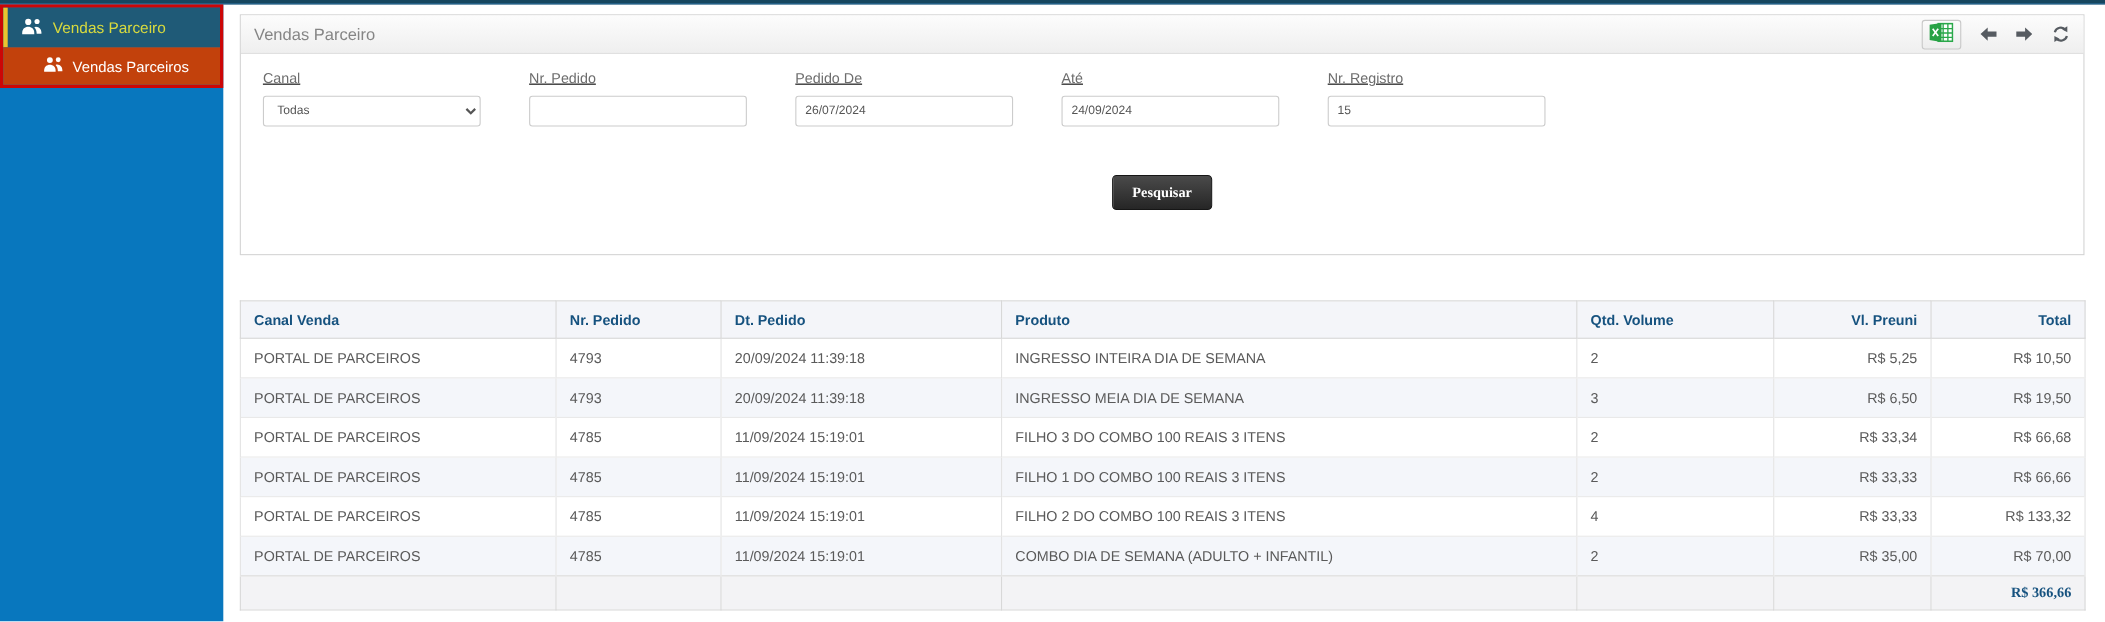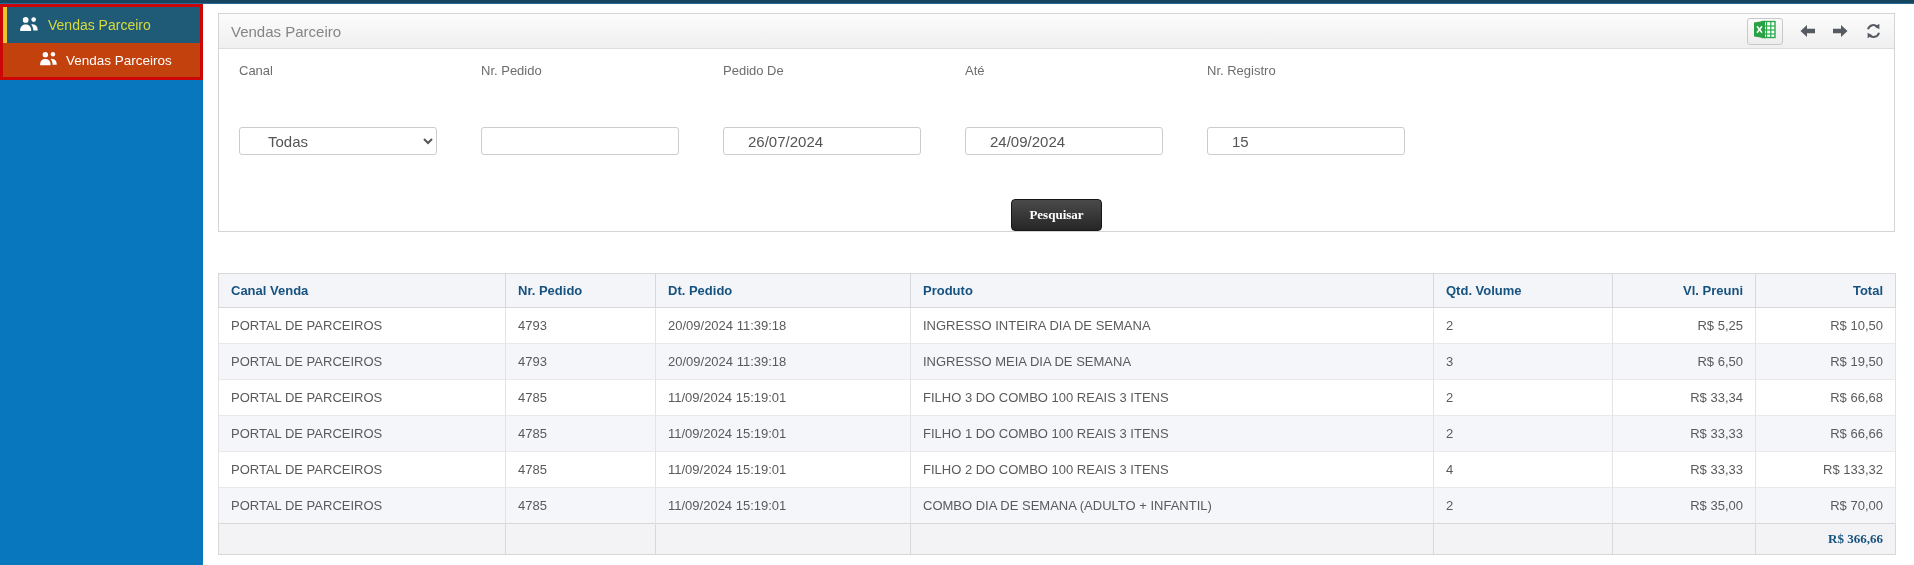--- a/index.html
+++ b/index.html
@@ -56,27 +56,27 @@
   }
   .panel-tools { margin-left: auto; display: flex; align-items: center; gap: 16px; }
   .tool-btn {
     width: 36px; height: 27px; display: flex; align-items: center; justify-content: center;
     background: linear-gradient(#fbfbfb, #ededed); border: 1px solid #c8c8c8;
     border-radius: 3px; cursor: pointer;
   }
   .tool-icon { display: flex; align-items: center; cursor: pointer; }
 
   .panel-body { padding: 14px 20px 0 20px; }
-  .filters { display: flex; gap: 44px; }
+  .filters { display: flex; gap: 44px; text-decoration: underline; }
   .field { width: 198px; }
   .field label { display: block; font-size: 13px; color: #6d6d6d; margin-bottom: 9px; }
   .field input, .field select {
     width: 100%; height: 28px; border: 1px solid #cccccc; border-radius: 3px;
-    padding: 0 24px; font-size: 15px; color: #555555;
-    font-family: "Liberation Sans", sans-serif; background: #ffffff; margin-top: 40px;
+    padding: 0 8px; font-size: 11px; color: #555555;
+    font-family: "Liberation Sans", sans-serif; background: #ffffff;
   }
   .btn-row { text-align: center; margin-top: 44px; }
   .search-btn {
     background: linear-gradient(#4a4a4a, #262626); color: #ffffff;
     font-weight: bold; font-size: 13px; font-family: Liberation Serif, serif;
     padding: 7px 17px; border: 1px solid #161616; border-radius: 4px; cursor: pointer;
   }
 
   
   .grid {

